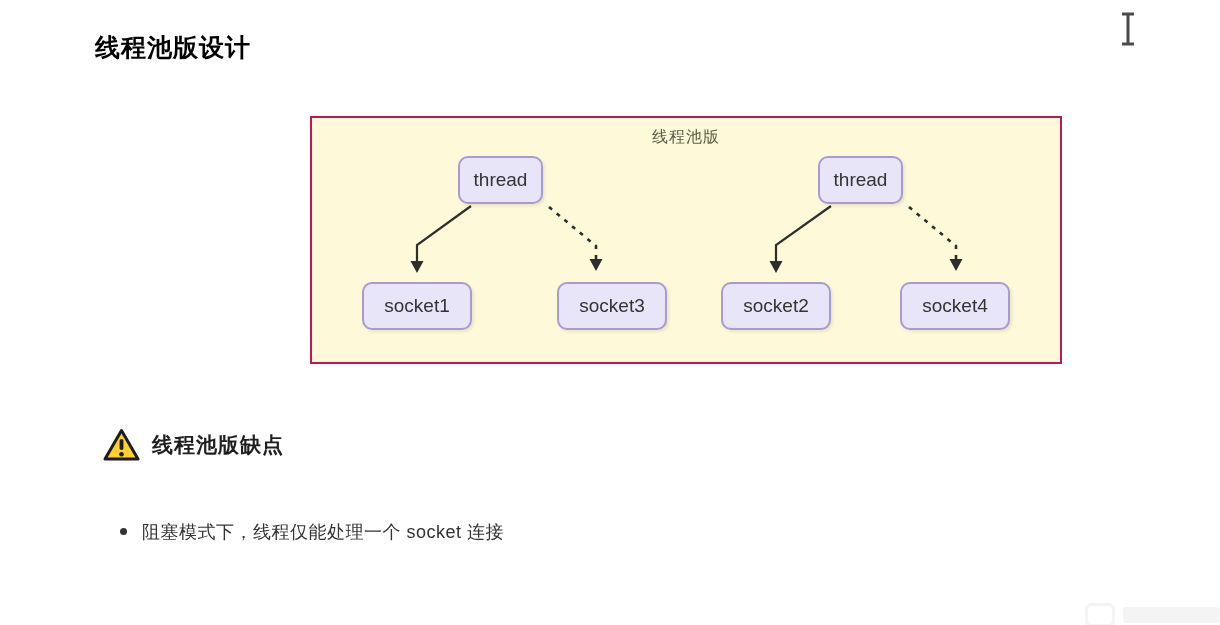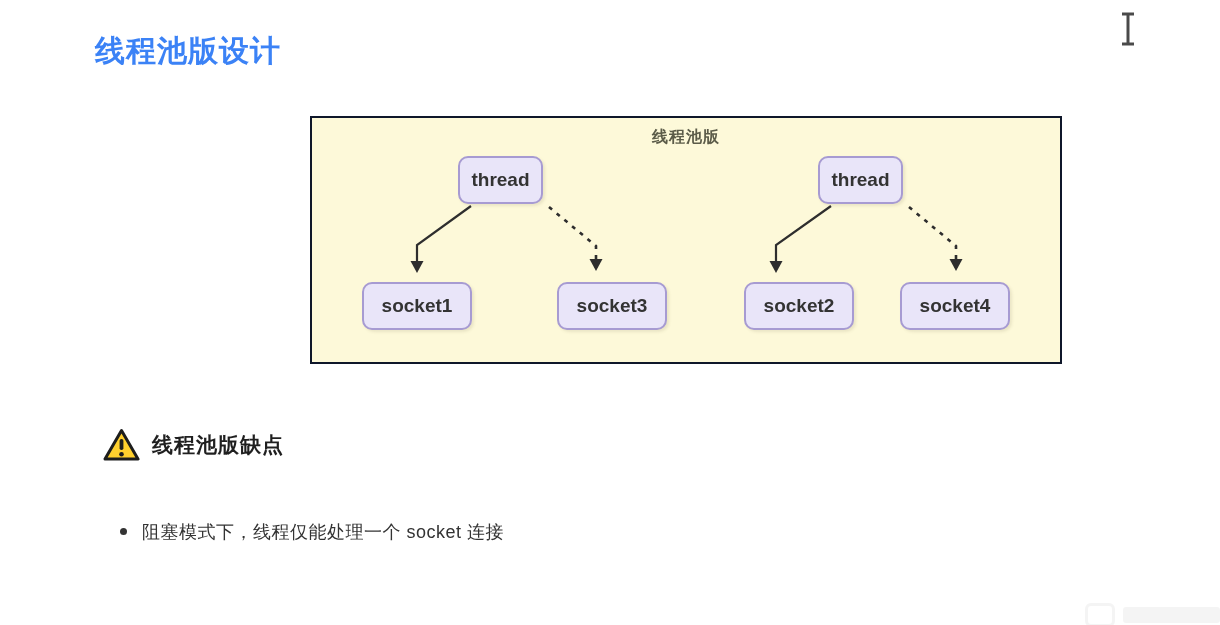--- a/index.html
+++ b/index.html
@@ -6,38 +6,37 @@
   html, body {
     width: 1220px; height: 625px;
     background: #ffffff;
     overflow: hidden;
     font-family: "Liberation Sans", "DejaVu Sans", sans-serif;
     position: relative;
   }
   .page-title {
     position: absolute;
     left: 95px; top: 31px;
-    font-size: 30px;
+    font-size: 25px;
     font-weight: bold;
-    color: #3b82f6;
+    color: #000000;
     letter-spacing: 1px;
   }
   .text-cursor {
     position: absolute;
     left: 1118px; top: 10px;
     width: 20px; height: 38px;
   }
   
   .diagram {
     position: absolute;
     left: 310px; top: 116px;
     width: 752px; height: 248px;
     background: #fdf9d9;
-    border: 2px solid #0f172a;
-    font-weight: bold;
+    border: 2px solid #be185d;
   }
   .diagram-label {
     position: absolute;
     left: 0; right: 0; top: 9px;
     text-align: center;
     font-size: 16px;
     color: #5c5c49;
     letter-spacing: 1px;
   }
   .node {
@@ -52,21 +51,21 @@
     font-size: 19px;
     color: #333333;
     box-shadow: 2px 2px 3px rgba(100,90,60,0.12);
   }
   .node-thread { width: 85px; top: 38px; }
   .node-thread-1 { left: 146px; }
   .node-thread-2 { left: 506px; }
   .node-socket { width: 110px; top: 164px; }
   .node-socket1 { left: 50px; }
   .node-socket3 { left: 245px; }
-  .node-socket2 { left: 432px; }
+  .node-socket2 { left: 409px; }
   .node-socket4 { left: 588px; }
   .edges {
     position: absolute;
     left: 0; top: 0;
     width: 752px; height: 248px;
     pointer-events: none;
   }
   
   .warning-row {
     position: absolute;

